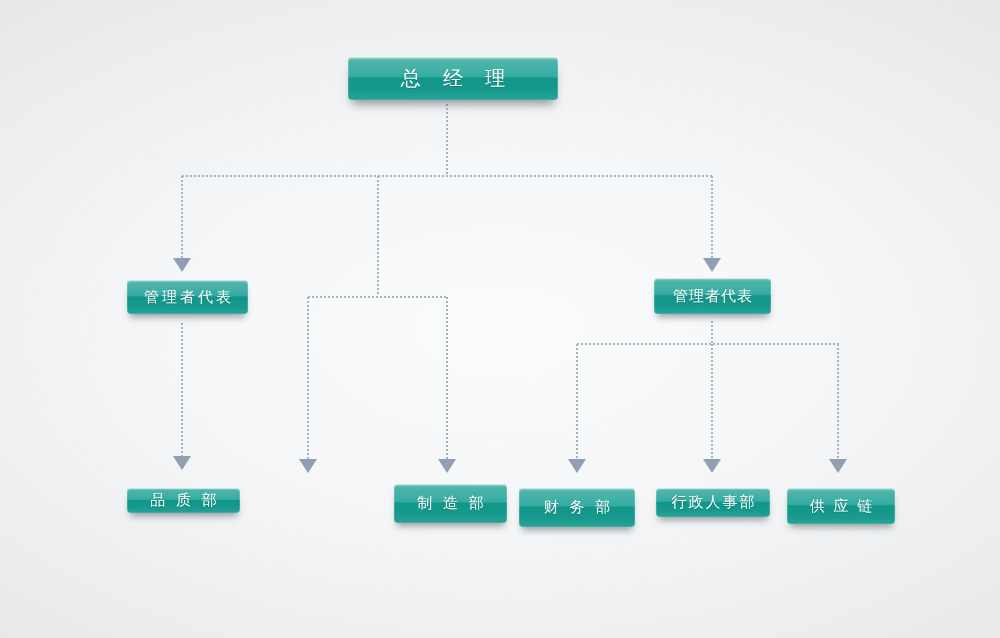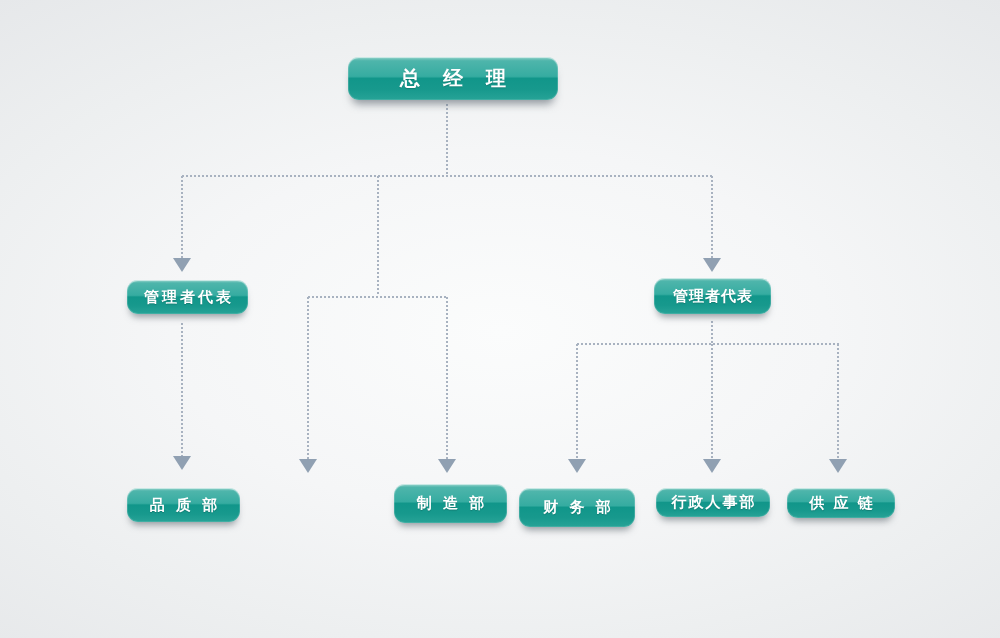--- a/index.html
+++ b/index.html
@@ -10,26 +10,26 @@
     width: 1000px;
     height: 638px;
     overflow: hidden;
     background:
       radial-gradient(ellipse 78% 68% at 50% 52%, #fbfcfc 0%, #f5f6f7 42%, #edeff0 72%, #e6e8ea 100%);
   }
 
   
   .node {
     position: absolute;
-    border-radius: 11px;
+    border-radius: 4px;
     display: flex;
     align-items: center;
     justify-content: center;
     color: #ffffff;
-    font-weight: bold;
+    font-weight: normal;
     white-space: nowrap;
     background: linear-gradient(180deg,
       #8fd0c8 0%,
       #4eb5ab 9%,
       #36aca1 45%,
       #11968a 50%,
       #17998d 76%,
       #27a397 100%);
     box-shadow:
       inset 0 1px 1px rgba(255,255,255,0.55),
@@ -93,24 +93,24 @@
   <div class="arrow" style="left:703px; top:459px;"></div>
   <div class="arrow" style="left:829px; top:459px;"></div>
 
   <div class="node" style="left:348px; top:57px; width:202px; height:43px; font-size:20px; letter-spacing:8px; padding-left:8px;
               box-shadow: inset 0 1px 1px rgba(255,255,255,0.55), inset 0 0 0 1px rgba(255,255,255,0.12), 0 8px 9px -4px rgba(80,90,100,0.6);">总 经 理</div>
 
   <div class="node" style="left:127px; top:280px; width:118px; height:34px; font-size:15px; letter-spacing:3px; padding-left:3px;">管理者代表</div>
 
   <div class="node" style="left:654px; top:278px; width:116px; height:36px; font-size:15px; letter-spacing:1px; padding-left:1px;">管理者代表</div>
 
-  <div class="node" style="left:127px; top:488px; width:110px; height:34px; font-size:15px; letter-spacing:3px; padding-left:3px;">品 质 部</div>
+  <div class="node" style="left:127px; top:488px; width:110px; height:25px; font-size:15px; letter-spacing:3px; padding-left:3px;">品 质 部</div>
 
 
   <div class="node" style="left:394px; top:484px; width:110px; height:39px; font-size:15px; letter-spacing:3px; padding-left:3px;">制 造 部</div>
 
   <div class="node" style="left:519px; top:488px; width:113px; height:39px; font-size:15px; letter-spacing:3px; padding-left:3px;">财 务 部</div>
 
   <div class="node" style="left:656px; top:488px; width:112px; height:29px; font-size:15px; letter-spacing:2px; padding-left:2px;">行政人事部</div>
 
-  <div class="node" style="left:787px; top:488px; width:106px; height:30px; font-size:15px; letter-spacing:2px; padding-left:2px;">供 应 链</div>
+  <div class="node" style="left:787px; top:488px; width:106px; height:36px; font-size:15px; letter-spacing:2px; padding-left:2px;">供 应 链</div>
 
 </div>
 
 </body></html>

